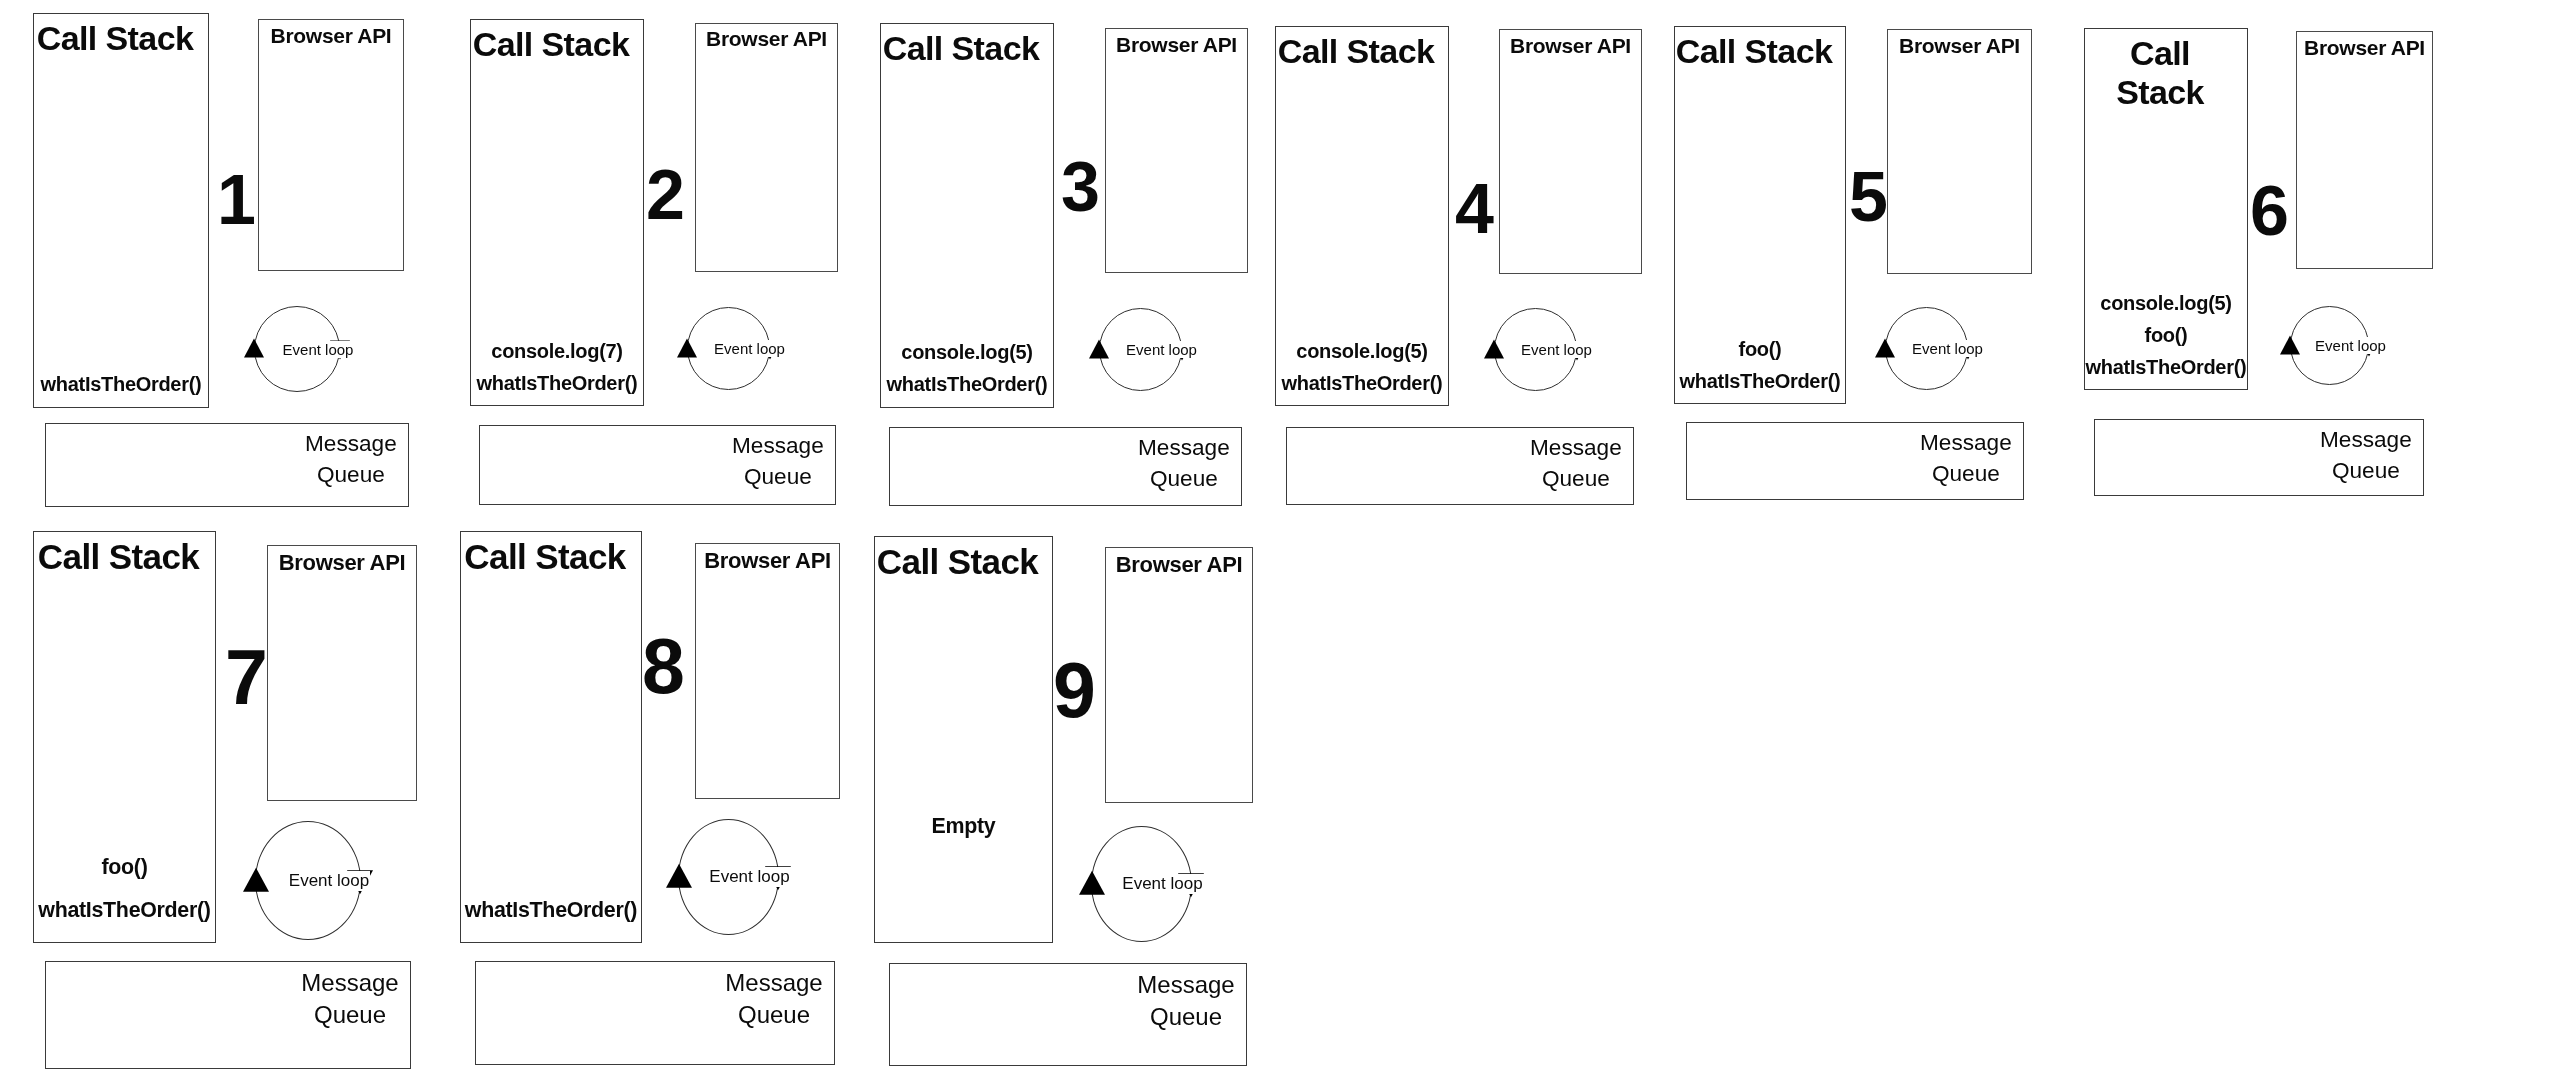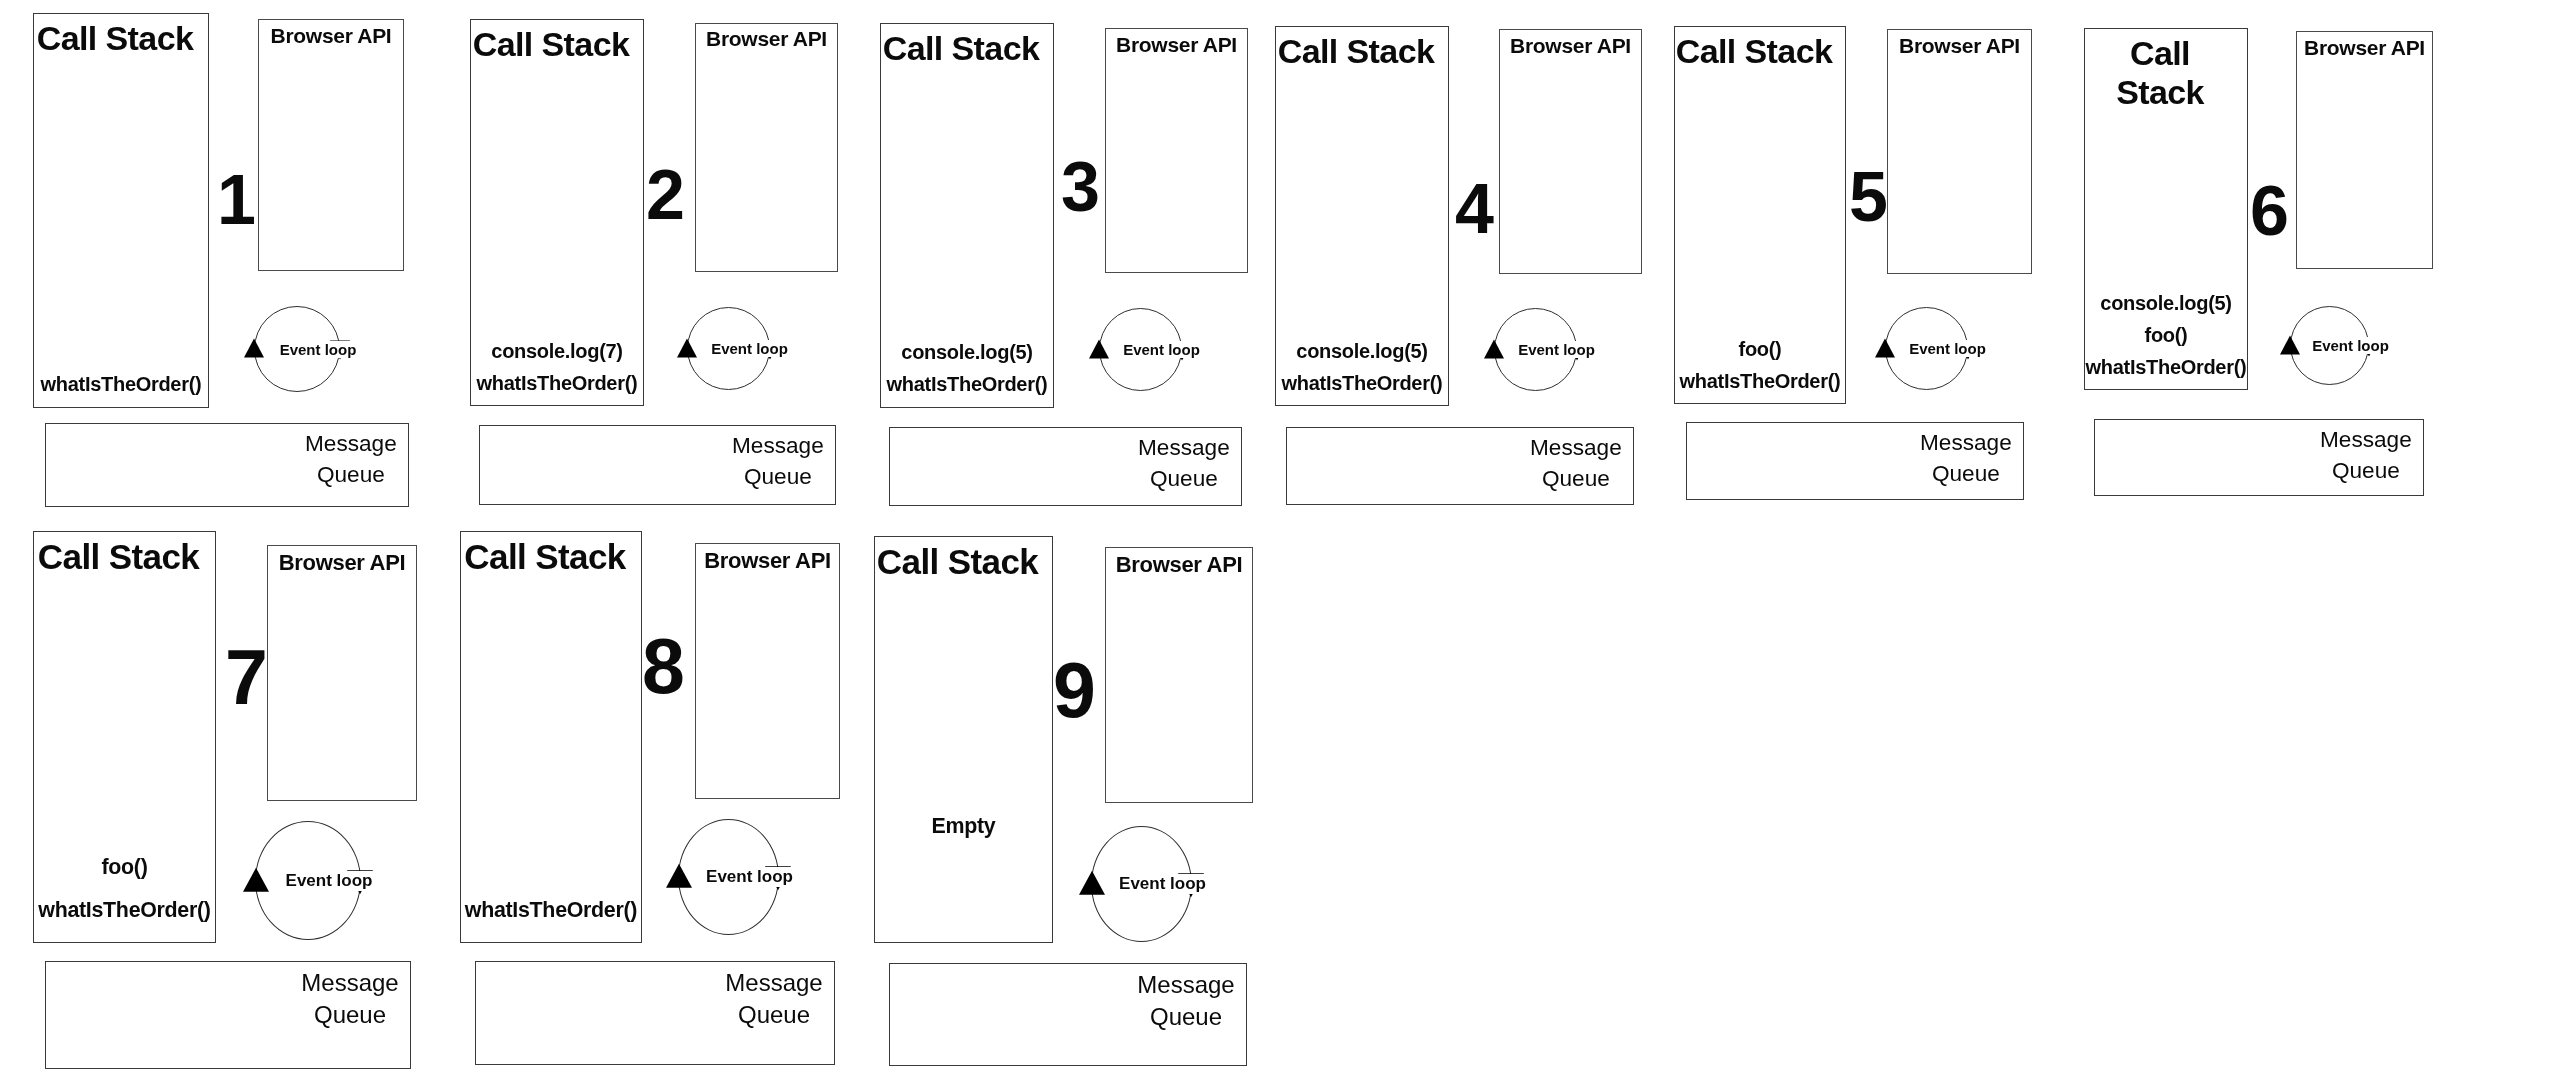--- a/index.html
+++ b/index.html
@@ -6,21 +6,21 @@
   body{font-family:"Liberation Sans","DejaVu Sans",sans-serif;color:#0b0b0b;}
   #canvas{position:relative;width:2576px;height:1078px;background:#ffffff;overflow:hidden;}
   .box{position:absolute;background:#ffffff;border:1.3px solid #3a3a3a;box-sizing:border-box;}
   .api{border-color:#4a4a4a;}
   .cs-title{position:absolute;top:5px;left:0;right:12px;text-align:center;font-weight:700;font-size:34px;letter-spacing:-0.6px;}
   .api-title{position:absolute;top:3.8px;left:0;right:0;text-align:center;font-weight:700;font-size:21px;letter-spacing:-0.3px;}
   .stack{position:absolute;left:0;right:0;bottom:0;padding-bottom:6.3px;text-align:center;}
   .stack-item{font-weight:700;font-size:20px;line-height:1.6;letter-spacing:-0.3px;}
   .num{position:absolute;width:101px;text-align:center;font-weight:800;font-size:70px;line-height:1;}
   .el{position:absolute;border:1.3px solid #2e2e2e;border-radius:50%;box-sizing:border-box;display:flex;align-items:center;justify-content:center;}
-  .el-label{font-weight:700;font-size:15px;background:#ffffff;padding:0 1.3px;white-space:nowrap;z-index:2;margin-left:42px;}
+  .el-label{font-weight:400;font-size:15px;background:#ffffff;padding:0 1.3px;white-space:nowrap;z-index:2;margin-left:42px;}
   .tri{position:absolute;width:0;height:0;}
   .tri-up{left:-10.7px;top:50%;transform:translateY(-55%);border-left:10.7px solid transparent;border-right:10.7px solid transparent;border-bottom:19px solid #000;}
   .tri-down{right:-10.7px;top:50%;transform:translateY(-45%);border-left:10.7px solid transparent;border-right:10.7px solid transparent;border-top:19px solid #000;}
   .mq-label{position:absolute;top:5px;right:11.3px;text-align:center;font-weight:400;font-size:22.6px;line-height:1.35;white-space:pre-line;}
   
   .r2 .cs-title{font-size:35px;}
   .r2 .api-title{font-size:22px;}
   .r2 .stack-item{font-size:21.4px;line-height:2.0;}
   .r2 .stack{padding-bottom:10px;}
   .r2 .stack.raised{padding-bottom:94px;}

